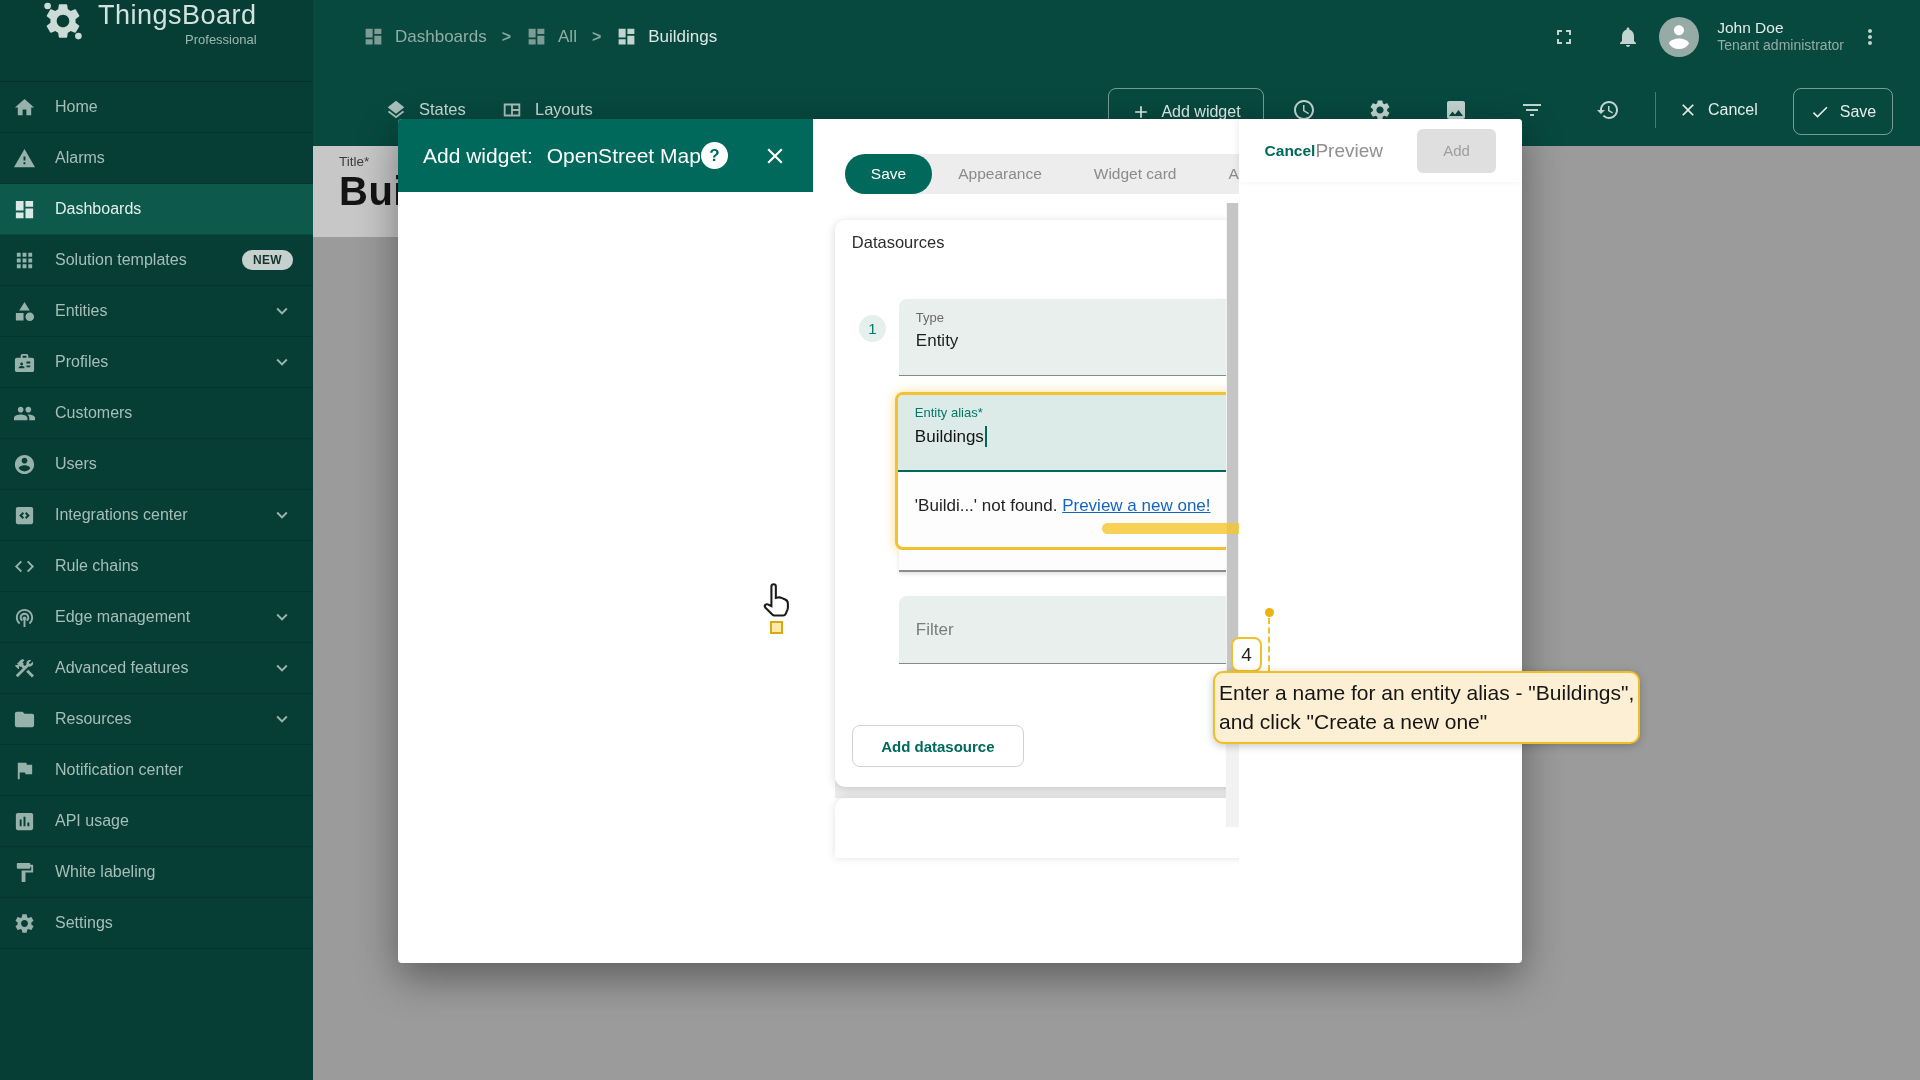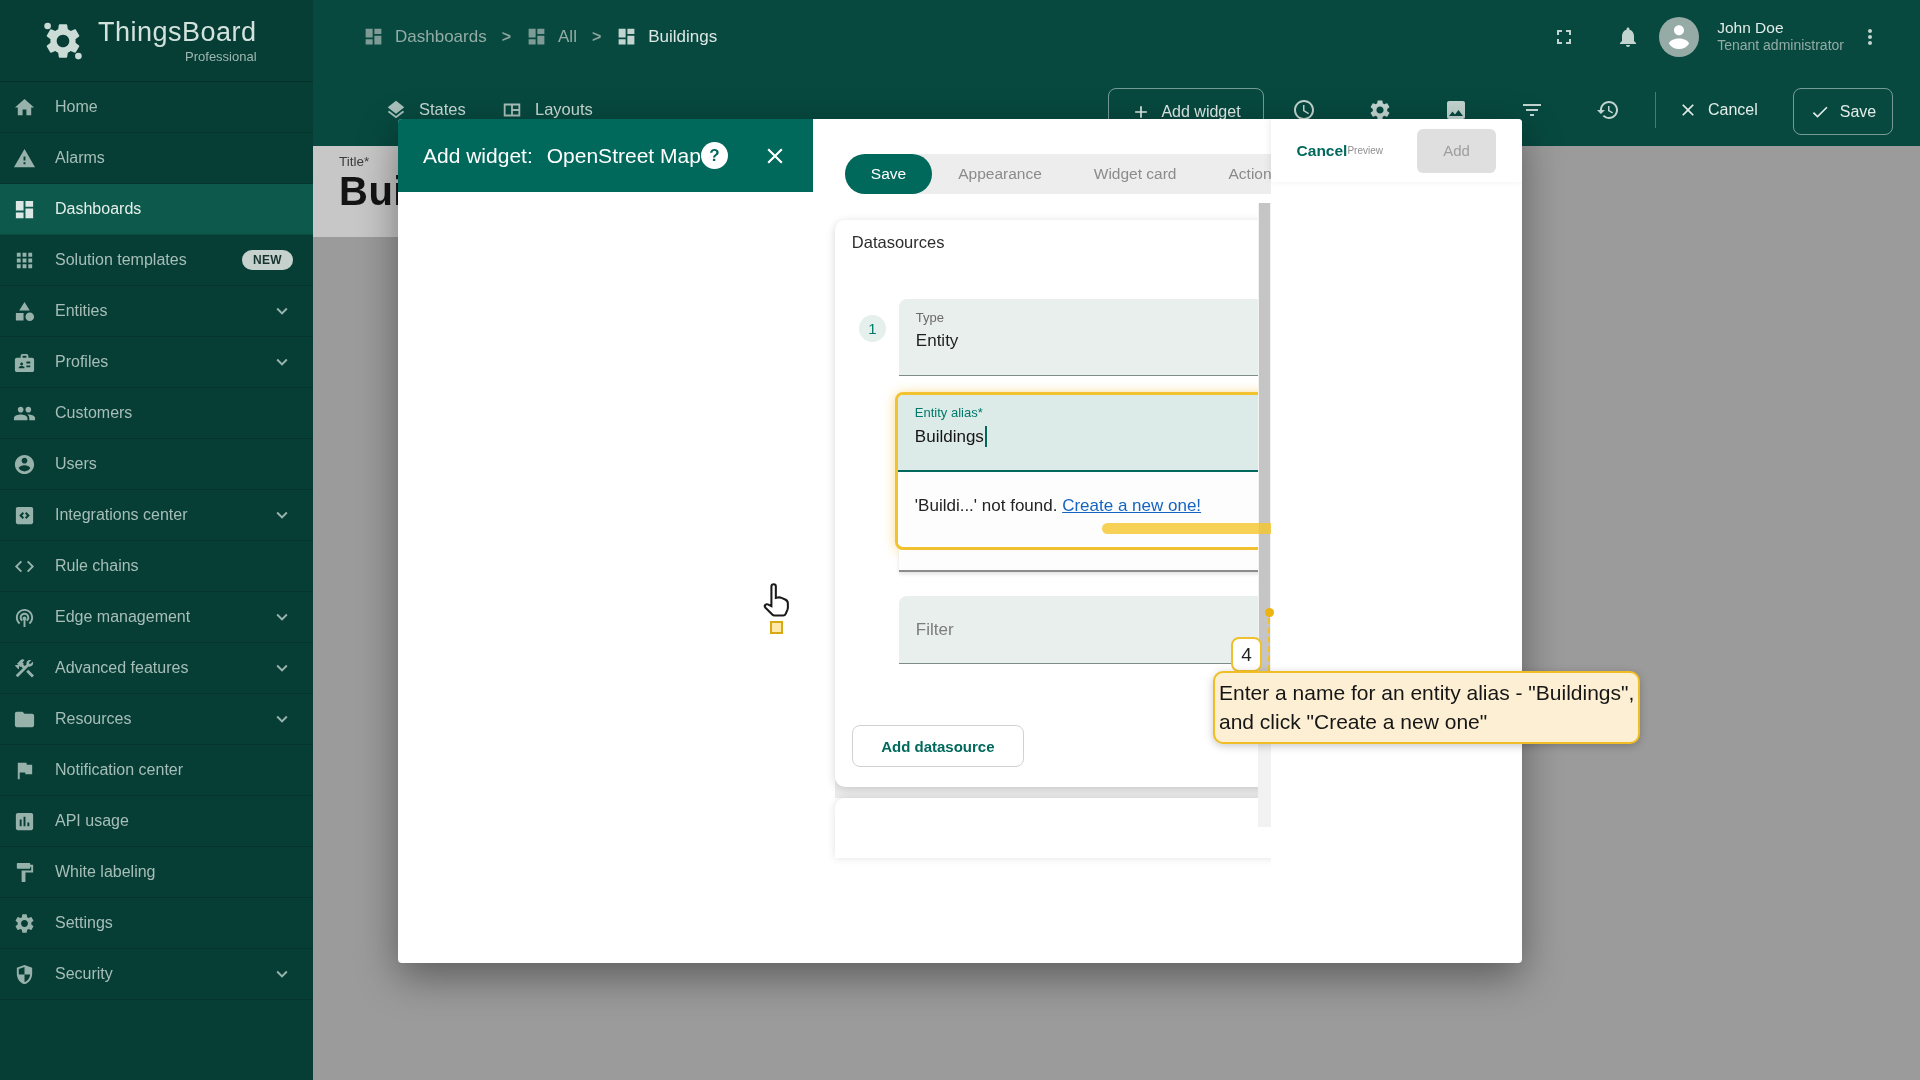--- a/index.html
+++ b/index.html
@@ -2,21 +2,21 @@
 <html><head>
 <meta charset="utf-8">
 <style>
   * { margin:0; padding:0; box-sizing:border-box; }
   html,body { width:1920px; height:1080px; overflow:hidden; }
   body { font-family:"Liberation Sans","DejaVu Sans",sans-serif; background:#9e9e9e; position:relative; }
   svg { display:block; }
 
   
   .sidebar { position:absolute; left:0; top:0; width:313px; height:1080px; background:#063E36; z-index:30; }
-  .logo { height:82px; display:flex; align-items:center; padding-left:42px; border-bottom:1px solid rgba(0,0,0,0.22); }
+  .logo { height:82px; display:flex; padding-left:42px; border-bottom:1px solid rgba(0,0,0,0.22); }
   .logo-ic { color:#CBDCD7; margin-right:14px; }
   .logo-name { color:#D3E2DD; font-size:27px; letter-spacing:0.5px; }
   .logo-sub { color:#9FB7B1; font-size:13px; text-align:right; margin-top:1px; }
   .nav-item { height:51px; display:flex; align-items:center; padding:0 20px 0 13px; border-bottom:1px solid rgba(0,0,0,0.16); color:#A7BEB8; cursor:pointer; position:relative; }
   .nav-item.active { background:#0D5A4C; color:#E6EFEC; }
   .nav-ic { width:23px; height:23px; color:#97B2AB; flex:0 0 auto; }
   .nav-item.active .nav-ic { color:#DCE8E5; }
   .nav-label { margin-left:19px; font-size:16px; font-weight:500; flex:1 1 auto; white-space:nowrap; overflow:hidden; }
   .nav-badge { background:#C6D0CD; color:#17342E; font-size:12px; font-weight:700; border-radius:11px; padding:3px 11px; letter-spacing:0.3px; }
   .nav-chev { width:22px; height:22px; color:#9AB4AD; }
@@ -87,21 +87,21 @@
   .link-marker { position:absolute; left:204px; top:51px; width:175px; height:11px; border-radius:6px; background:#F5C42C; opacity:0.8; z-index:1; }
   .panel-tail { position:absolute; left:64px; top:330px; width:943px; height:22px; background:#FDFDFD; border-bottom:2px solid #8C8C8C; box-shadow:0 2px 4px rgba(0,0,0,0.12); }
   .f-filter { top:376px; height:68px; }
   .filter-ph { position:absolute; left:17px; top:24px; font-size:17px; color:#7C7C7C; }
   .add-ds-btn { position:absolute; left:17px; top:505px; width:172px; height:42px; background:#fff; border:1px solid #D2D2D2; border-radius:8px; color:#00695C; font-size:15px; font-weight:700; display:flex; align-items:center; justify-content:center; cursor:pointer; }
   .scroll-track { position:absolute; right:0; top:84px; width:13px; height:624px; background:#F2F2F2; }
   .scroll-thumb { position:absolute; left:1px; top:0; width:11px; height:496px; background:#C5C5C5; cursor:pointer; }
   .dlg-footer { height:63px; flex:0 0 auto; background:#fff; display:flex; align-items:center; padding:0 26px; box-shadow:0 -2px 8px rgba(0,0,0,0.10); position:relative; z-index:5; }
   .foot-cancel { color:#00695C; font-size:15.5px; font-weight:700; cursor:pointer; }
   .foot-right { margin-left:auto; display:flex; align-items:center; }
-  .foot-preview { color:#8F8F8F; font-size:10px; margin-right:34px; cursor:pointer; }
+  .foot-preview { color:#8F8F8F; font-size:19px; margin-right:34px; cursor:pointer; }
   .foot-add { width:79px; height:44px; background:#DFDFDF; color:#9E9E9E; border-radius:6px; font-size:15px; font-weight:500; display:flex; align-items:center; justify-content:center; cursor:pointer; }
 
   
   .tour { position:absolute; inset:0; z-index:60; pointer-events:none; }
   .tour-dot { position:absolute; left:1265px; top:608px; width:9px; height:9px; border-radius:50%; background:#EFB310; }
   .tour-dash { position:absolute; left:1268px; top:618px; height:53px; width:0; border-left:2px dashed #F0C02C; }
   .tour-step { position:absolute; left:1231px; top:637px; width:31px; height:35px; background:#fff; border:2px solid #F0C02C; border-radius:8px; color:#222; font-size:19px; display:flex; align-items:center; justify-content:center; }
   .tour-tip { position:absolute; left:1213px; top:671px; background:#FCEFD3; border:2px solid #F1BD24; border-radius:10px; padding:6px 4px; font-size:21px; color:#161616; line-height:1.36; white-space:nowrap; box-shadow:0 2px 8px rgba(0,0,0,0.22); }
   .cursor-hand { position:absolute; left:757px; top:581px; }
   .cursor-box { position:absolute; left:770px; top:621px; width:13px; height:13px; background:#FFE9A8; border:2px solid #D9A913; }
@@ -283,33 +283,20 @@
         </span>
         <span class="nav-label">White labeling</span>
       </div>
       <div class="nav-item">
         <span class="nav-ic">
           <svg viewBox="0 0 24 24" width="23" height="23" fill="currentColor">
             <path d="M19.14 12.94c.04-.3.06-.61.06-.94 0-.32-.02-.64-.07-.94l2.03-1.58c.18-.14.23-.41.12-.61l-1.92-3.32c-.12-.22-.37-.29-.59-.22l-2.39.96c-.5-.38-1.03-.7-1.62-.94l-.36-2.54c-.04-.24-.24-.41-.48-.41h-3.84c-.24 0-.43.17-.47.41l-.36 2.54c-.59.24-1.13.57-1.62.94l-2.39-.96c-.22-.08-.47 0-.59.22L2.74 8.87c-.12.21-.08.47.12.61l2.03 1.58c-.05.3-.09.63-.09.94s.02.64.07.94l-2.03 1.58c-.18.14-.23.41-.12.61l1.92 3.32c.12.22.37.29.59.22l2.39-.96c.5.38 1.03.7 1.62.94l.36 2.54c.05.24.24.41.48.41h3.84c.24 0 .44-.17.47-.41l.36-2.54c.59-.24 1.13-.56 1.62-.94l2.39.96c.22.08.47 0 .59-.22l1.92-3.32c.12-.22.07-.47-.12-.61l-2.01-1.58zM12 15.6c-1.98 0-3.6-1.62-3.6-3.6s1.62-3.6 3.6-3.6 3.6 1.62 3.6 3.6-1.62 3.6-3.6 3.6z"></path>
           </svg>
         </span>
         <span class="nav-label">Settings</span>
-      </div>
-      <div class="nav-item">
-        <span class="nav-ic">
-          <svg viewBox="0 0 24 24" width="23" height="23" fill="currentColor">
-            <path d="M12 2L4 5v6.09c0 5.05 3.41 9.76 8 10.91 4.59-1.15 8-5.86 8-10.91V5l-8-3zm0 17.93V12H6V6.3l6-2.25V12h6c-.47 3.83-3.06 7.1-6 7.93z"></path>
-          </svg>
-        </span>
-        <span class="nav-label">Security</span>
-        <span class="nav-chev">
-          <svg viewBox="0 0 24 24" width="22" height="22" fill="currentColor">
-            <path d="M7.41 8.59L12 13.17l4.59-4.58L18 10l-6 6-6-6 1.41-1.41z"></path>
-          </svg>
-        </span>
       </div>
     </nav>
 </div>
 
 <header class="topbar">
   <div class="breadcrumb" id="breadcrumb">
       <div class="crumb">
         <span class="c-ic">
           <svg viewBox="0 0 24 24" width="21" height="21" fill="currentColor">
             <path d="M3 13h8V3H3v10zm0 8h8v-6H3v6zm10 0h8V11h-8v10zm0-18v6h8V3h-8z"></path>
@@ -495,21 +482,21 @@
             </span>
           <span class="alias-clear">
             <svg viewBox="0 0 24 24" width="24" height="24" fill="currentColor">
                 <path d="M19 6.41L17.59 5 12 10.59 6.41 5 5 6.41 10.59 12 5 17.59 6.41 19 12 13.41 17.59 19 19 17.59 13.41 12z"></path>
               </svg>
           </span>
         </div>
         <div class="ac-panel">
           <div class="link-marker"></div>
           <div class="ac-row">
-            <span>'Buildi...' not found. </span><span class="create-link">Create a new one!</span>
+            <span>'Buildi...' not found. </span><span class="create-link">Preview a new one!</span>
           </div>
         </div>
       </div>
       <div class="panel-tail"></div>
 
       <div class="field f-filter">
         <span class="filter-ph">Filter</span>
       </div>
 
       <button class="add-ds-btn">Add datasource</button>

